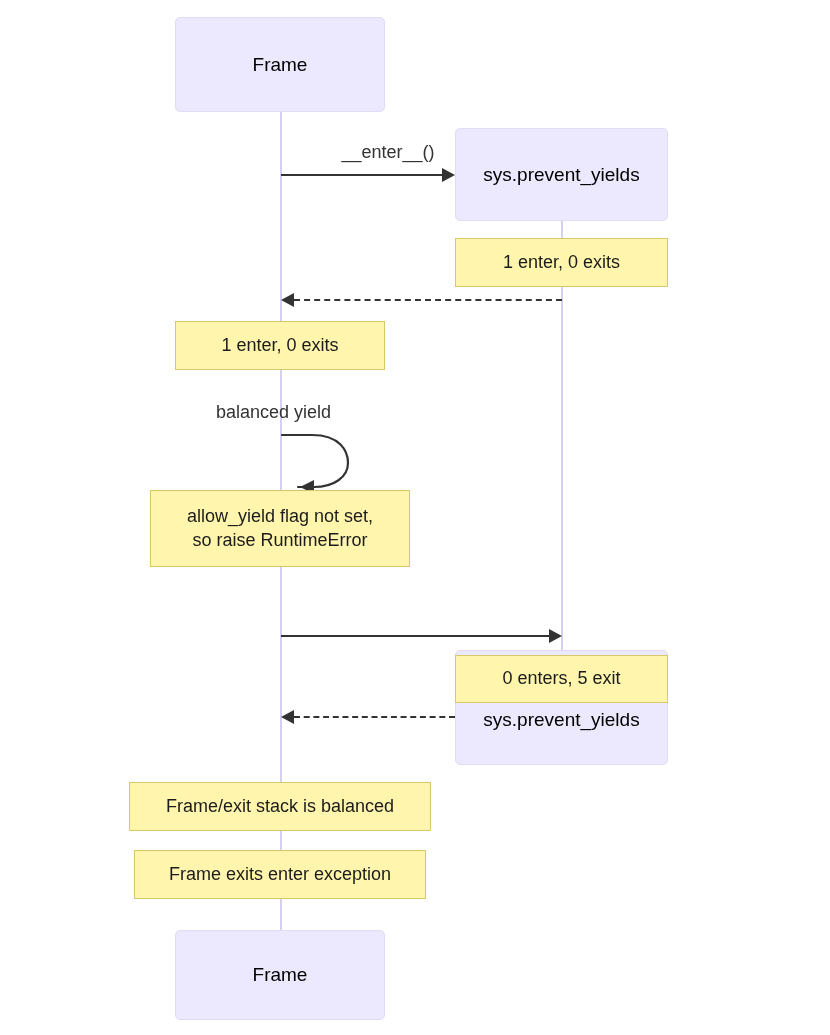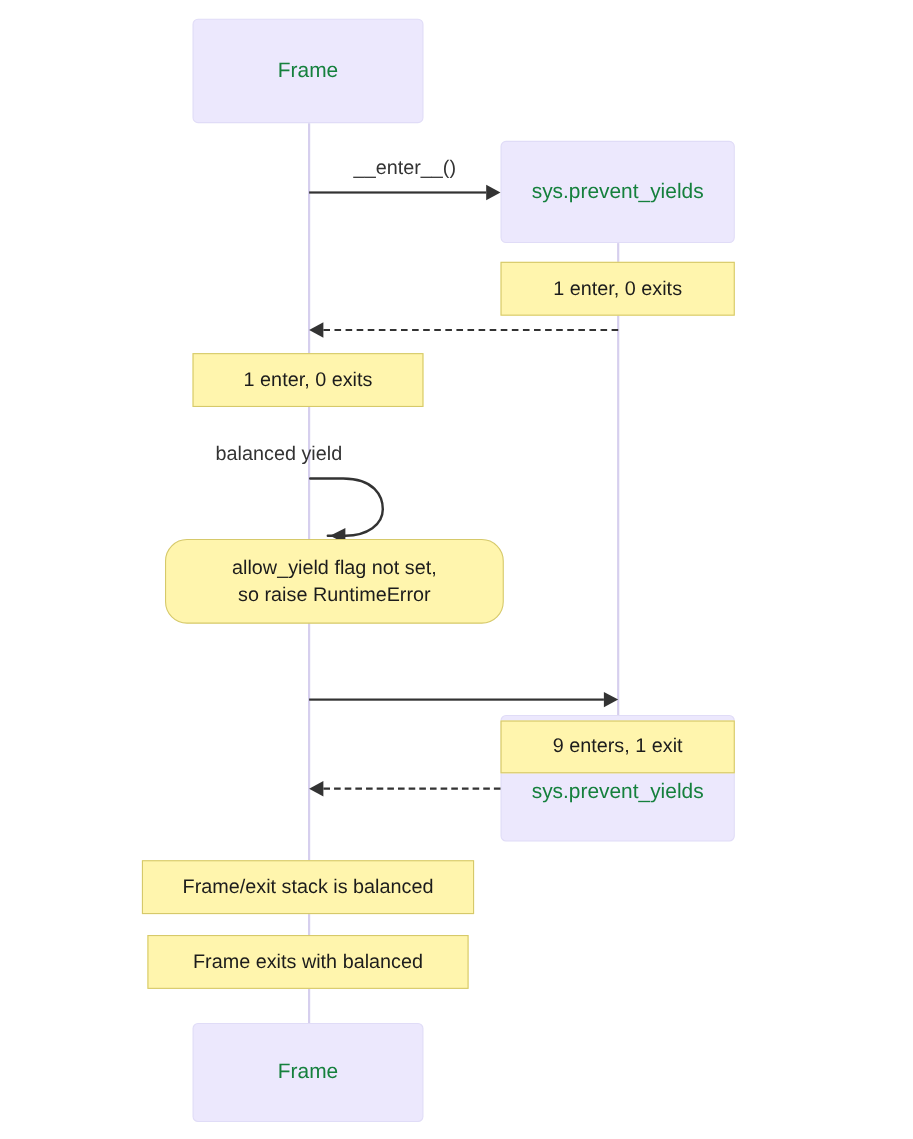--- a/index.html
+++ b/index.html
@@ -30,21 +30,21 @@
   
   .participant {
     position: absolute;
     box-sizing: border-box;
     background: #ece8fd;
     border: 1px solid #e0dcf7;
     border-radius: 5px;
     display: flex;
     align-items: center;
     justify-content: center;
-    color: #15803d;
+    color: #000000;
     font-size: 19px;
     line-height: 1.25;
     text-align: center;
     padding: 4px 8px;
   }
 
   
   .note {
     position: absolute;
     box-sizing: border-box;
@@ -85,20 +85,21 @@
     border-bottom: 7px solid transparent;
     border-right: 13px solid #333333;
   }
   .msg-label {
     position: absolute;
     color: #333333;
     font-size: 18px;
     line-height: 1.2;
     white-space: nowrap;
     text-align: center;
+    margin-left: 20px;
   }
 
   
   .selfloop {
     position: absolute;
     pointer-events: none;
   }
 </style>
 </head>
 <body>
@@ -138,36 +139,36 @@
   <div class="note" style="left:175px; top:321px; width:210px; height:49px;">
     <span>1 enter, 0 exits</span>
   </div>
 
   <div class="msg-label" style="left:196px; top:402px; width:170px; text-align:left;">balanced yield</div>
   <svg class="selfloop" width="90" height="75" style="left:278px; top:425px;" viewBox="0 0 90 75">
     <path d="M 4 10 L 34 10 C 62 10, 70 26, 70 38 C 70 52, 56 62, 36 62 L 20 62" fill="none" stroke="#333333" stroke-width="2.2" stroke-linecap="round"></path>
     <polygon points="22,62 36,55 36,69" fill="#333333"></polygon>
   </svg>
 
-  <div class="note" style="left:150px; top:490px; width:308px; height:77px;border-radius:20px;">
+  <div class="note" style="left:150px; top:490px; width:260px; height:77px;">
     <span>allow_yield flag not set,
 so raise RuntimeError</span>
   </div>
 
   <div class="msg-line" style="left:281px; top:635px; width:268px;"></div>
   <div class="arrow-head right" style="left:549px; top:629px;"></div>
 
   <div class="note" style="left:455px; top:655px; width:213px; height:48px;">
-    <span>9 enters, 1 exit</span>
+    <span>0 enters, 5 exit</span>
   </div>
 
   <div class="msg-line dashed" style="left:294px; top:716px; width:161px;"></div>
   <div class="arrow-head left" style="left:281px; top:710px;"></div>
 
   <div class="note" style="left:129px; top:782px; width:302px; height:49px;">
     <span>Frame/exit stack is balanced</span>
   </div>
 
   <div class="note" style="left:134px; top:850px; width:292px; height:49px;">
-    <span>Frame exits with balanced</span>
+    <span>Frame exits enter exception</span>
   </div>
 
 </div>
 
 </body></html>

